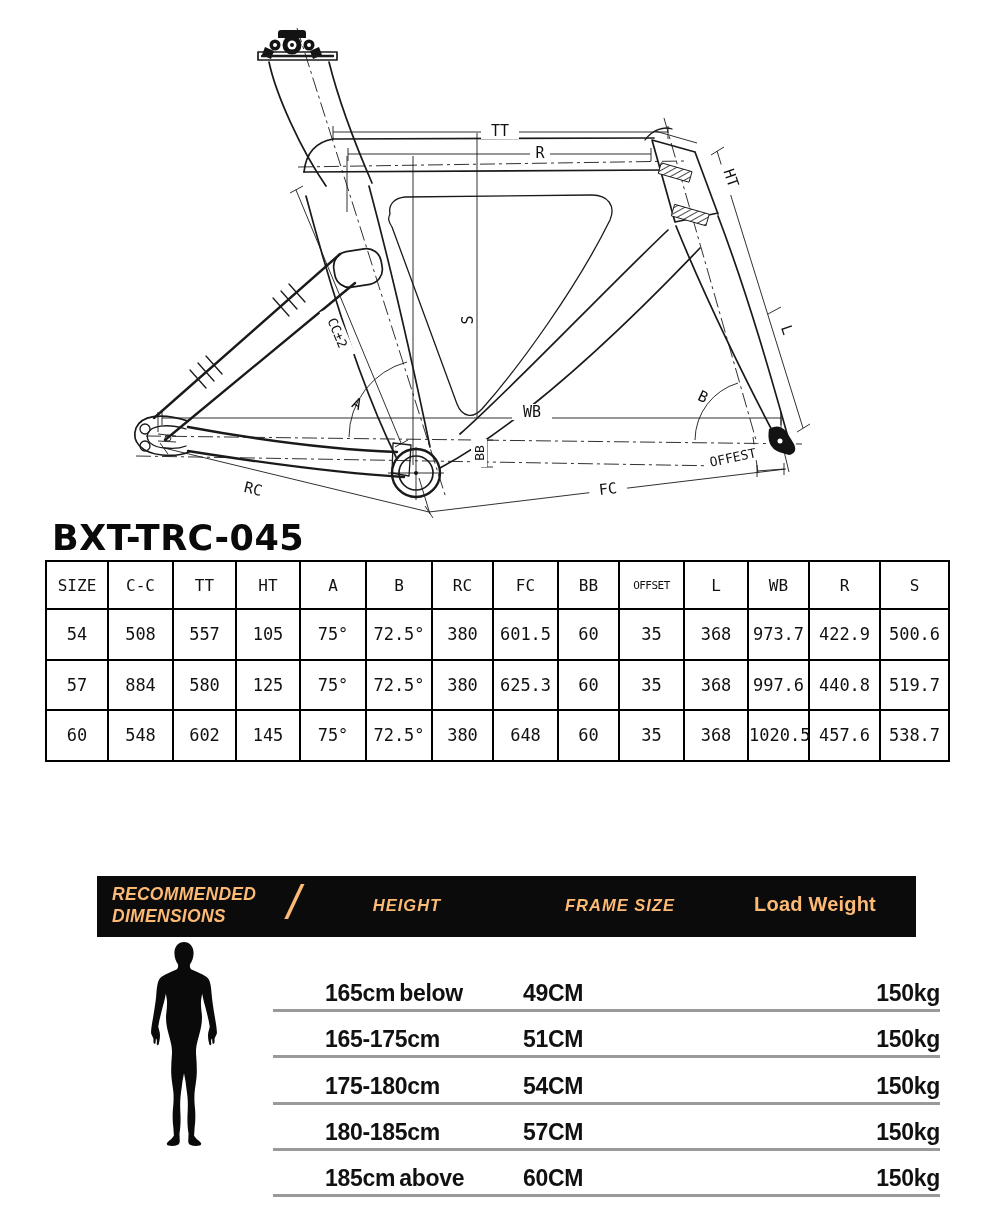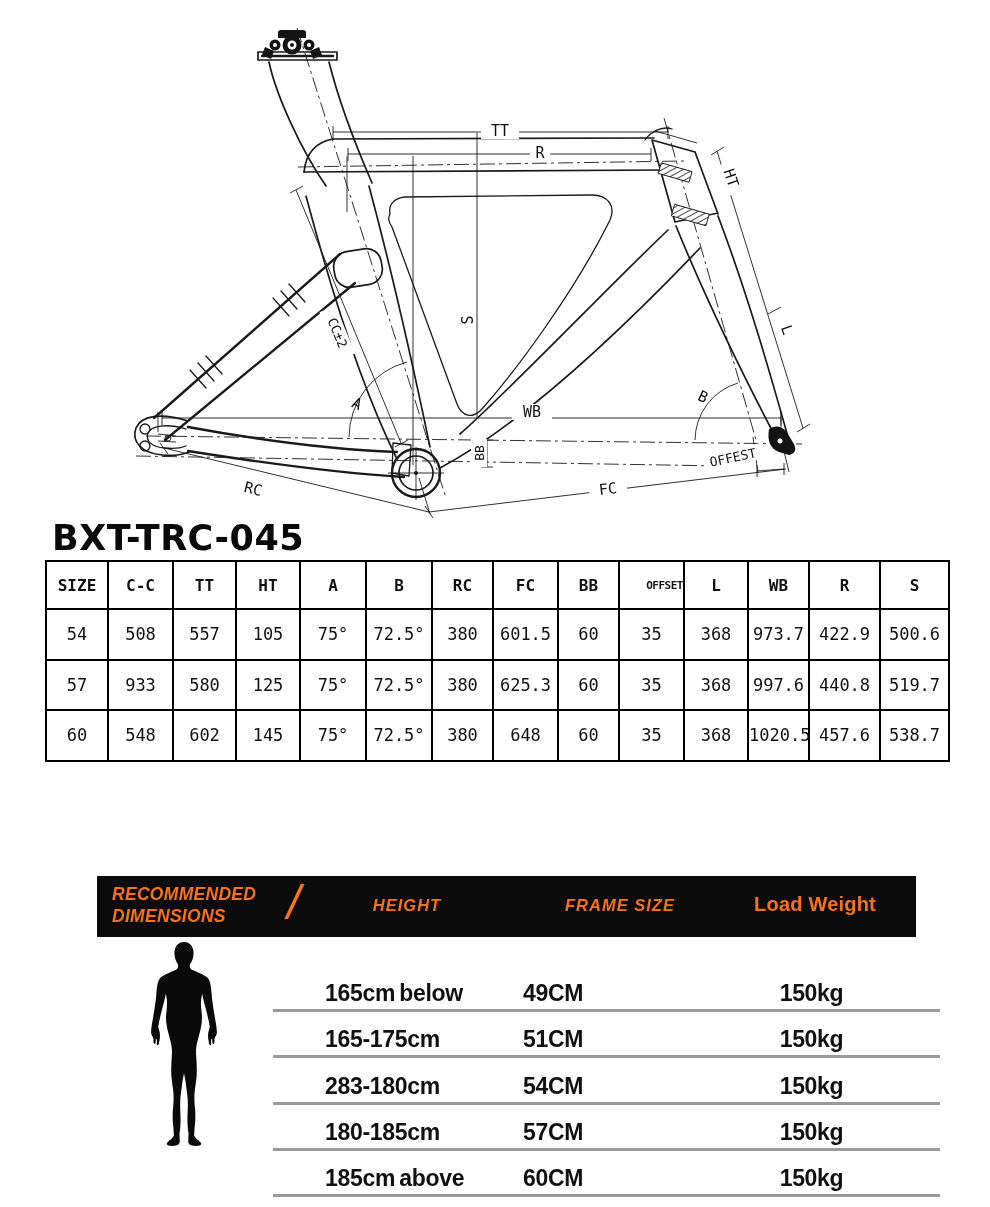--- a/index.html
+++ b/index.html
@@ -21,45 +21,45 @@
   
   .title{position:absolute;left:40px;top:506px;margin:12px;
          font-family:"DejaVu Sans",sans-serif;font-weight:bold;font-size:35px;
          letter-spacing:0.5px;color:#0a0a0a;}
 
   
   .spec{position:absolute;left:45px;top:560px;width:900px;border-collapse:collapse;
         table-layout:fixed;font-family:"DejaVu Sans Mono",monospace;color:#111;}
   .spec th,.spec td{border:2px solid #000;text-align:center;vertical-align:middle;
         padding:0;font-weight:normal;white-space:nowrap;}
-  .spec th{height:46px;font-size:16px;font-weight:bold;}
+  .spec th{height:46px;font-size:16px;}
   .spec td{height:48.5px;font-size:17px;}
-  .spec th:nth-child(10){font-size:11px;letter-spacing:-0.5px;text-align:right;}
-
-  
-  .banner{position:absolute;left:97px;top:876px;width:819px;height:61px;background:#0b0b0b;color:#f97316;}
+  .spec th:nth-child(10){font-size:11px;letter-spacing:-0.5px;}
+
+  
+  .banner{position:absolute;left:97px;top:876px;width:819px;height:61px;background:#0b0b0b;color:#fdba74;}
   .banner-heading{position:absolute;left:15px;top:8px;font-style:italic;font-weight:bold;
         font-size:17.5px;line-height:1.25;letter-spacing:0.3px;}
   .banner-slash{position:absolute;left:190px;top:-1px;font-size:48px;font-style:italic;font-weight:400;}
   .banner-col{position:absolute;transform:translateX(-50%);white-space:nowrap;}
   .col-height{left:310px;top:20px;font-style:italic;font-weight:bold;font-size:16.5px;letter-spacing:1px;}
   .col-frame{left:523px;top:20px;font-style:italic;font-weight:bold;font-size:16.5px;letter-spacing:1px;}
   .col-load{left:718px;top:17px;font-size:20px;font-weight:600;letter-spacing:0.2px;}
 
   
   .silhouette{position:absolute;left:143px;top:942px;width:82px;height:212px;}
 
   
   .rec-rows{position:absolute;left:273px;top:966px;width:667px;}
   .rec-row{display:grid;grid-template-columns:250px 160px 1fr;align-items:end;
         height:41.2px;border-bottom:3px solid #9a9a9a;
         font-weight:bold;font-size:23px;letter-spacing:-0.3px;padding-bottom:2px;box-sizing:content-box;}
   .rec-height{padding-left:52px;word-spacing:-2px;margin-top:10px;}
   .rec-frame{text-align:left;}
-  .rec-load{text-align:center;}
+  .rec-load{text-align:right;}
 </style>
 </head>
 <body>
 
 <div class="page">
 
   <svg class="frame-diagram" viewBox="0 0 990 530">
     <defs>
       <pattern id="hatch" width="5" height="5" patternUnits="userSpaceOnUse" patternTransform="rotate(45)">
         <rect width="5" height="5" fill="#ffffff"></rect>
@@ -272,21 +272,21 @@
           <td>601.5</td>
           <td>60</td>
           <td>35</td>
           <td>368</td>
           <td>973.7</td>
           <td>422.9</td>
           <td>500.6</td>
         </tr>
         <tr>
           <td>57</td>
-          <td>933</td>
+          <td>884</td>
           <td>580</td>
           <td>125</td>
           <td>75°</td>
           <td>72.5°</td>
           <td>380</td>
           <td>625.3</td>
           <td>60</td>
           <td>35</td>
           <td>368</td>
           <td>997.6</td>
@@ -348,21 +348,21 @@
         <div class="rec-height">165cm below</div>
         <div class="rec-frame">49CM</div>
         <div class="rec-load">150kg</div>
       </div>
       <div class="rec-row">
         <div class="rec-height">165-175cm</div>
         <div class="rec-frame">51CM</div>
         <div class="rec-load">150kg</div>
       </div>
       <div class="rec-row">
-        <div class="rec-height">283-180cm</div>
+        <div class="rec-height">175-180cm</div>
         <div class="rec-frame">54CM</div>
         <div class="rec-load">150kg</div>
       </div>
       <div class="rec-row">
         <div class="rec-height">180-185cm</div>
         <div class="rec-frame">57CM</div>
         <div class="rec-load">150kg</div>
       </div>
       <div class="rec-row">
         <div class="rec-height">185cm above</div>

